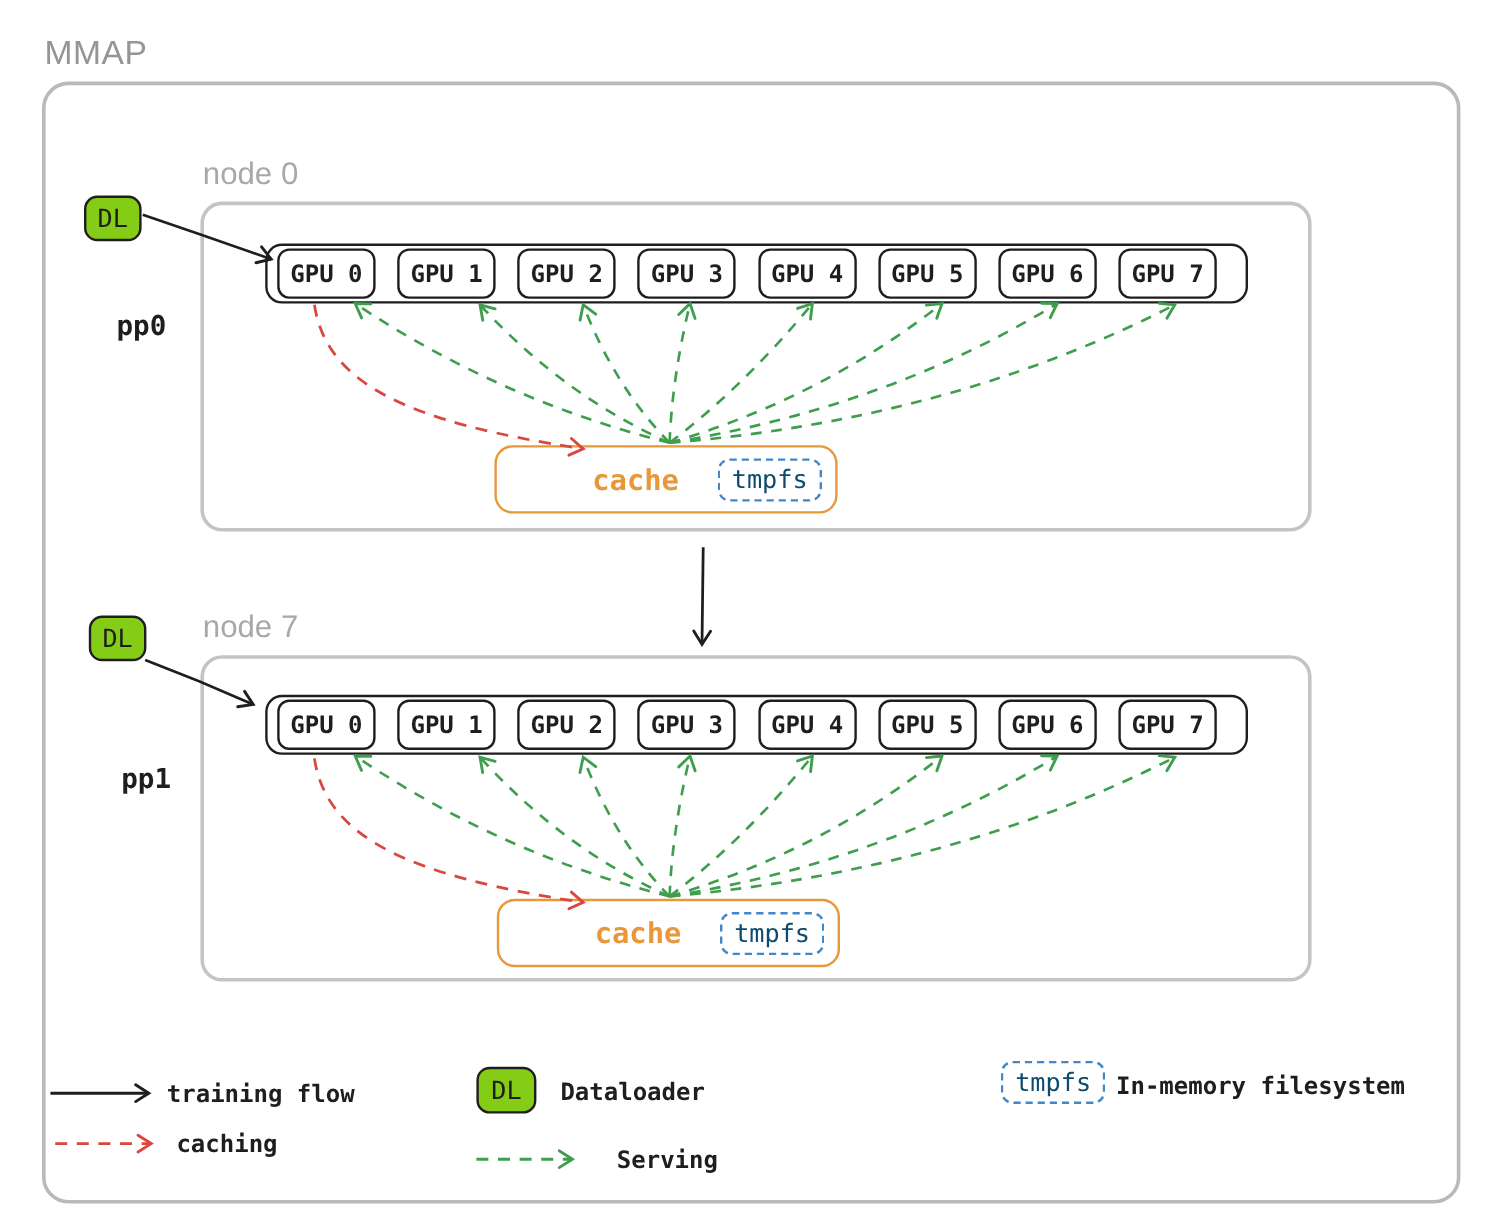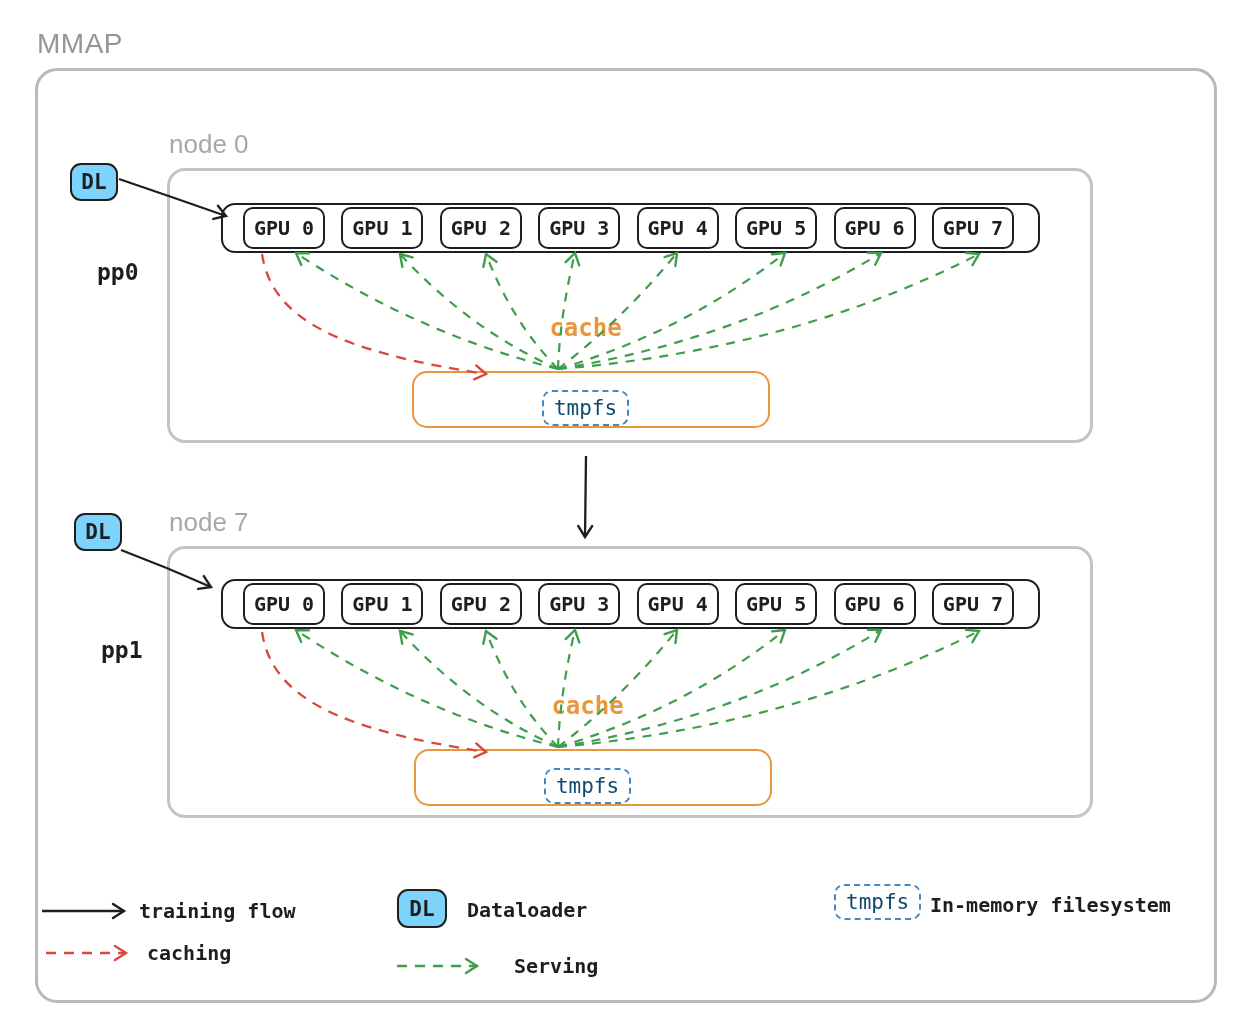--- a/index.html
+++ b/index.html
@@ -10,36 +10,36 @@
   .outer-box{left:35px;top:68px;width:1182px;height:935px;border:3px solid #b9b9b9;border-radius:22px;}
   .node-box{left:167px;width:926px;border:3px solid #c4c4c4;border-radius:18px;background:transparent;}
   .node-box.n0{top:168px;height:275px;}
   .node-box.n1{top:546px;height:272px;}
   .mmap-title{left:37px;top:28px;font-family:"Liberation Sans",sans-serif;font-size:28px;color:#959595;letter-spacing:.5px;text-align:right;}
   .node-label{font-family:"Liberation Sans",sans-serif;font-size:26px;color:#a8a8a8;}
   .node-label.n0{left:169px;top:129px;}
   .node-label.n1{left:169px;top:507px;}
   
   .dl-box{width:48px;height:38px;border:2.5px solid #1e1e1e;border-radius:11px;
-          display:flex;align-items:center;justify-content:center;font-size:21px;font-weight:bold;background:#7dd3fc;}
+          display:flex;align-items:center;justify-content:center;font-size:21px;font-weight:normal;background:#84cc16;}
   .dl-box.n0{left:70px;top:163px;}
   .dl-box.n1{left:74px;top:513px;}
   .pp-label{font-size:23px;font-weight:bold;margin-top:47px;}
   .pp-label.n0{left:97px;top:212px;}
   .pp-label.n1{left:101px;top:590px;}
   
   .gpu-row{left:221px;width:819px;height:50px;border:2.5px solid #1e1e1e;border-radius:14px;
-           display:flex;justify-content:space-between;align-items:center;padding:0 24px 0 20px;background:#fff;}
+           display:flex;justify-content:space-between;align-items:center;padding:0 24px 0 8px;background:#fff;}
   .gpu-row.n0{top:203px;}
   .gpu-row.n1{top:579px;}
   .gpu-box{width:78px;height:38px;border:2.2px solid #1e1e1e;border-radius:10px;background:#fff;
            display:flex;align-items:center;justify-content:center;font-size:20px;font-weight:bold;white-space:pre;}
   
-  .cache-box{width:358px;height:57px;border:2.5px solid #e8973a;border-radius:15px;background:#fff;
-             display:flex;align-items:center;justify-content:flex-end;gap:48px;padding:0 11px 0 0;flex-direction:column;}
+  .cache-box{width:286px;height:57px;border:2.5px solid #e8973a;border-radius:15px;background:#fff;
+             display:flex;align-items:center;justify-content:flex-end;gap:32px;padding:0 11px 0 0;}
   .cache-box.n0{left:412px;top:371px;}
   .cache-box.n1{left:414px;top:749px;}
   .cache-label{color:#e8973a;font-size:24px;font-weight:bold;}
   .tmpfs-chip{border:2.5px dashed #4287c8;border-radius:10px;color:#0c4a6e;font-size:21px;font-weight:normal;
               padding:4px 10px;background:#fff;}
   
   .legend-text{font-size:20px;font-weight:bold;color:#1e1e1e;white-space:pre;}
   .lg-training{left:139px;top:899px;}
   .lg-caching{left:147px;top:941px;text-align:right;}
   .lg-dl-box{left:397px;top:889px;width:50px;height:39px;}

